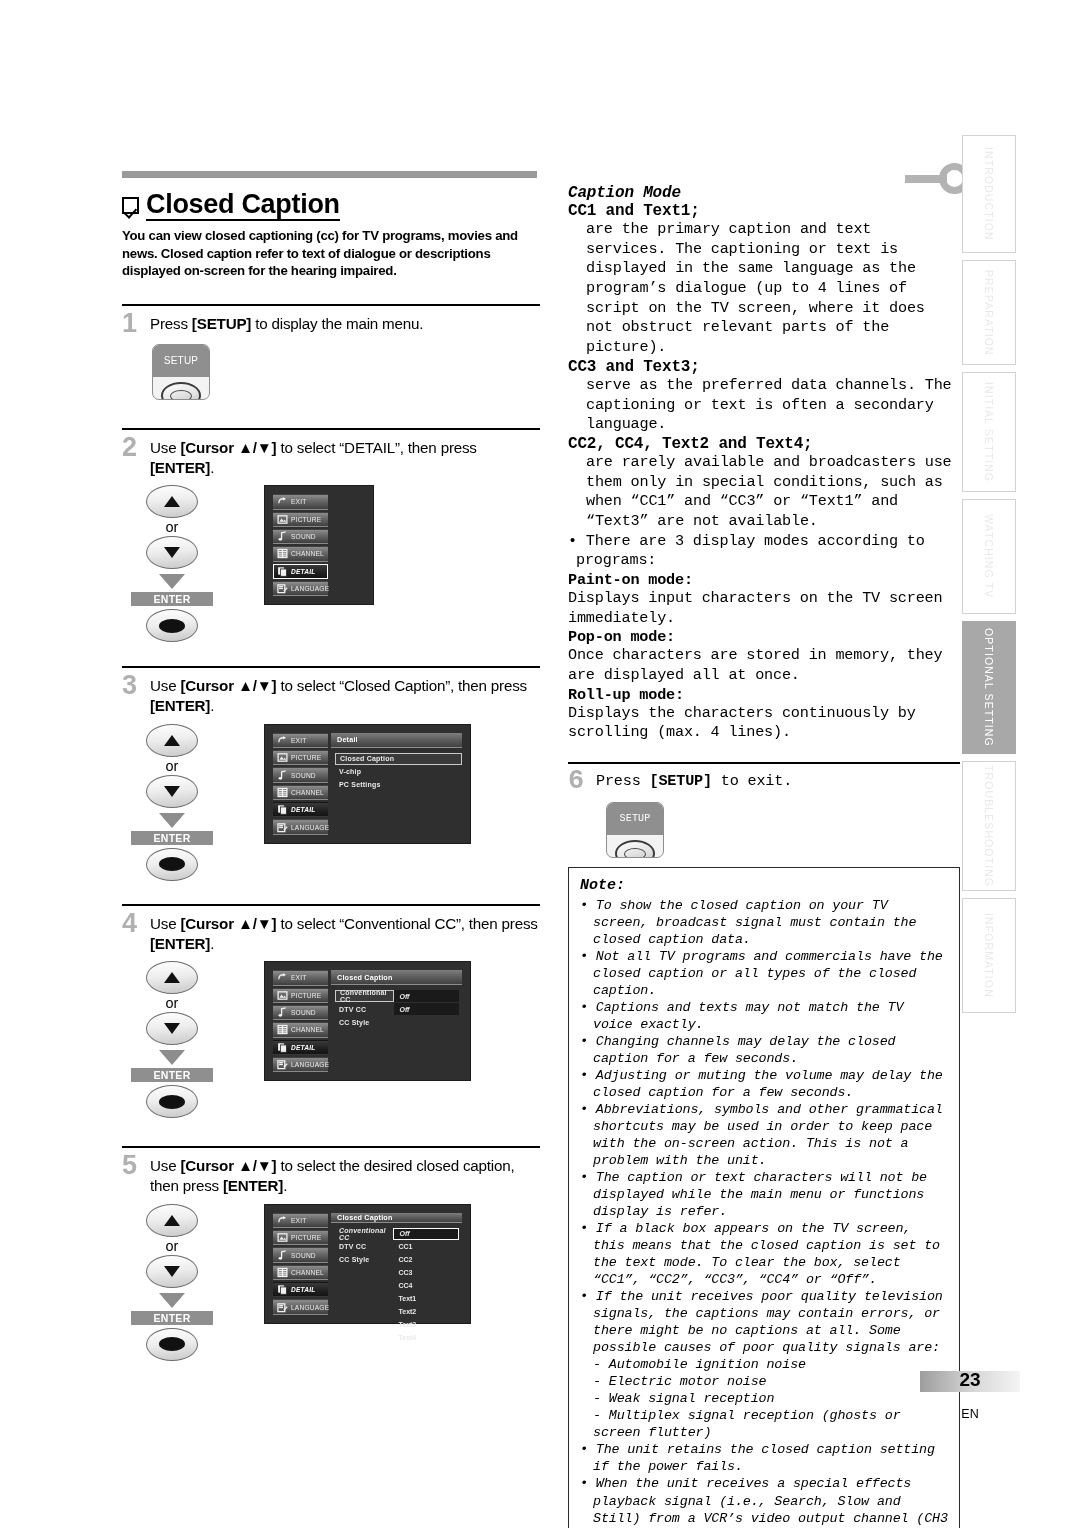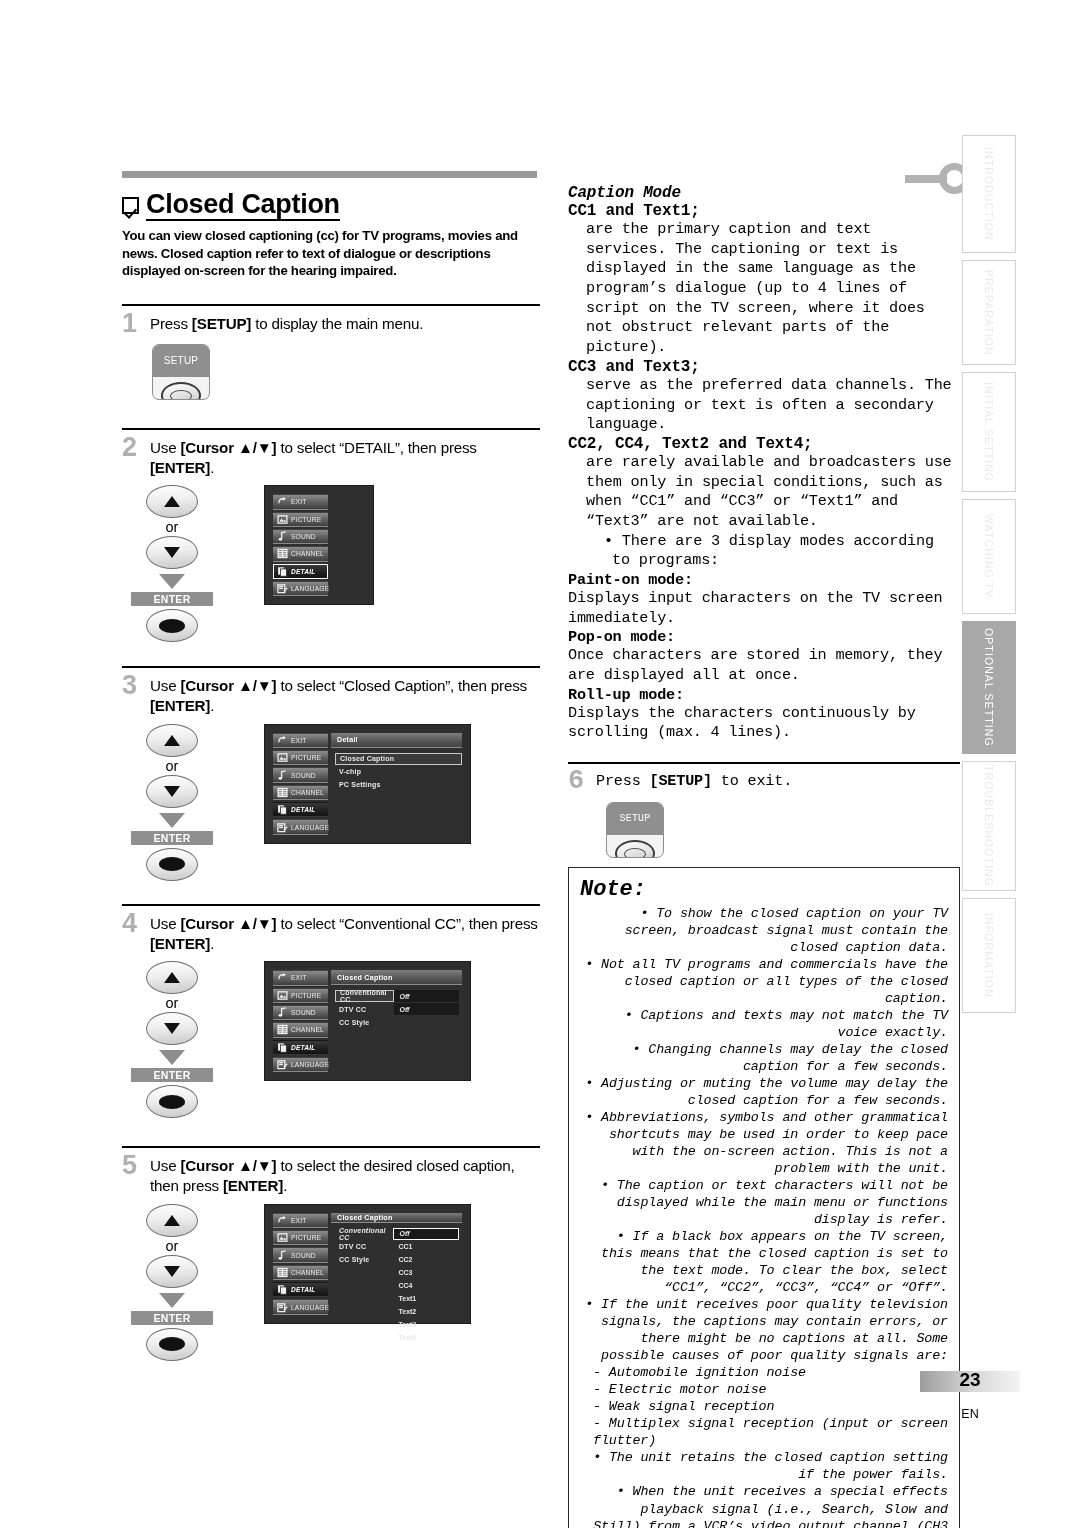--- a/index.html
+++ b/index.html
@@ -161,30 +161,30 @@
     margin-bottom: 1px; background: #1a1a1a;
   }
   .osd-val.plain { background: transparent; }
   .osd-val.hl { border: 1px solid #ffffff; background: #1a1a1a; }
   .osd-val.it { font-style: italic; }
 
   
   .cm-title { font-size: 16px; font-weight: bold; font-style: italic; letter-spacing: -0.2px; }
   .cm-sub { font-size: 16px; font-weight: bold; letter-spacing: -0.2px; }
   .cm-body { font-size: 15.2px; line-height: 1.295; padding-left: 18px; letter-spacing: -0.2px; }
-  .cm-bullet { font-size: 15.2px; line-height: 1.295; letter-spacing: -0.2px; padding-left: 8px; text-indent: -8px; margin-left: 36px; }
+  .cm-bullet { font-size: 15.2px; line-height: 1.295; letter-spacing: -0.2px; padding-left: 8px; text-indent: -8px; }
   .cm-mode-h { font-size: 15.2px; font-weight: bold; letter-spacing: -0.2px; }
   .cm-mode-b { font-size: 15.2px; line-height: 1.295; letter-spacing: -0.2px; }
 
   
   .notebox { border: 1.5px solid #2a2a2a; padding: 9px 11px 11px 11px; margin-top: 9px; }
-  .note-h { font-size: 22px; font-weight: bold; font-style: italic; margin-bottom: 3px; }
+  .note-h { font-size: 15px; font-weight: bold; font-style: italic; margin-bottom: 3px; }
   .note-li {
     font-size: 13.4px; font-style: italic; line-height: 1.27; letter-spacing: -0.15px;
-    padding-left: 13px; text-indent: -13px; margin-bottom: 0px; text-align: right;
+    padding-left: 13px; text-indent: -13px; margin-bottom: 0px;
   }
   .note-sub {
     font-size: 13.4px; font-style: italic; line-height: 1.27; letter-spacing: -0.15px;
     padding-left: 13px;
   }
 
   
   .tabs { position: absolute; left: 962px; top: 135px; width: 54px; }
   .tab {
     width: 54px; border: 1px solid #d2d2d2; background: #ffffff;
@@ -654,21 +654,21 @@
           <div class="note-li">•  Adjusting or muting the volume may delay the closed caption for a few seconds.</div>
           <div class="note-li">•  Abbreviations, symbols and other grammatical shortcuts may be used in order to keep pace with the on-screen action. This is not a problem with the unit.</div>
           <div class="note-li">•  The caption or text characters will not be displayed while the main menu or functions display is refer.</div>
           <div class="note-li">•  If a black box appears on the TV screen, this means that the closed caption is set to the text mode. To clear the box, select “CC1”, “CC2”, “CC3”, “CC4” or “Off”.</div>
           <div class="note-li">•  If the unit receives poor quality television signals, the captions may contain errors, or there might be no captions at all. Some possible causes of poor quality signals are:</div>
         </div>
       <div id="note-subs">
           <div class="note-sub">- Automobile ignition noise</div>
           <div class="note-sub">- Electric motor noise</div>
           <div class="note-sub">- Weak signal reception</div>
-          <div class="note-sub">- Multiplex signal reception (input or screen flutter)</div>
+          <div class="note-sub">- Multiplex signal reception (ghosts or screen flutter)</div>
         </div>
       <div id="note-tail">
           <div class="note-li">•  The unit retains the closed caption setting if the power fails.</div>
           <div class="note-li">•  When the unit receives a special effects playback signal (i.e., Search, Slow and Still) from a VCR’s video output channel (CH3 or CH4), the unit may not display the correct caption or text.</div>
         </div>
     </div>
   </div>
 
   <div class="tabs" id="tabs">
       <div class="tab" style="height: 118px;">

